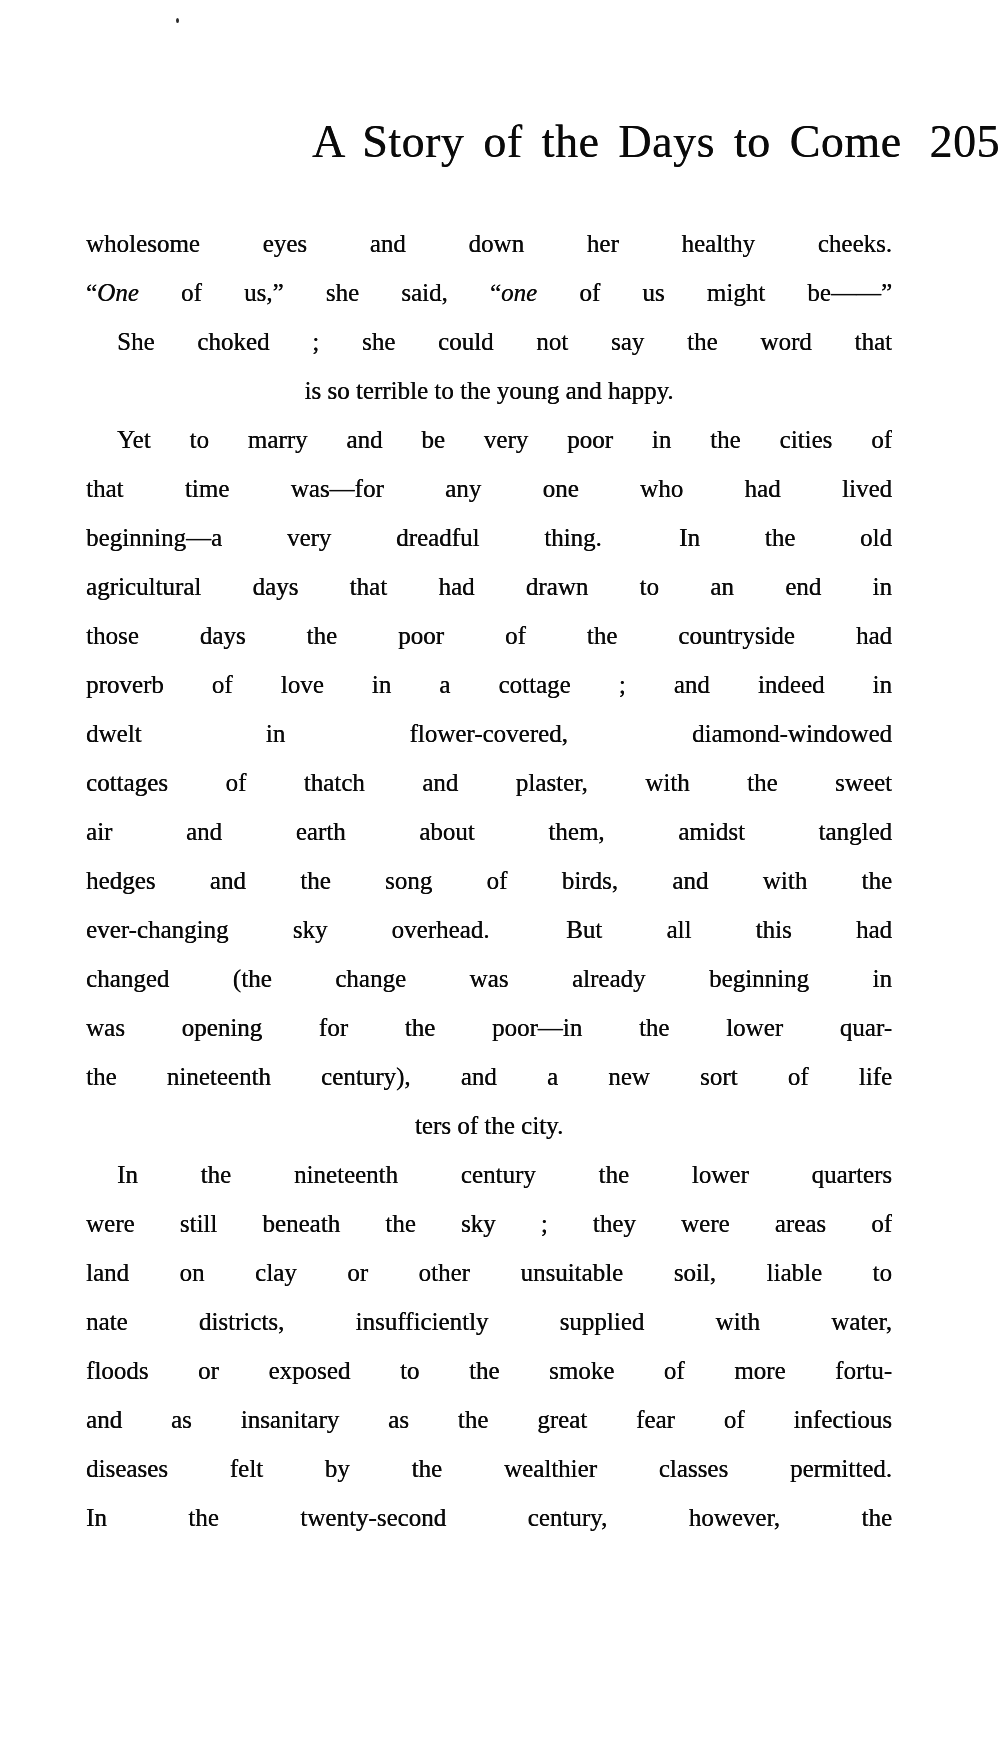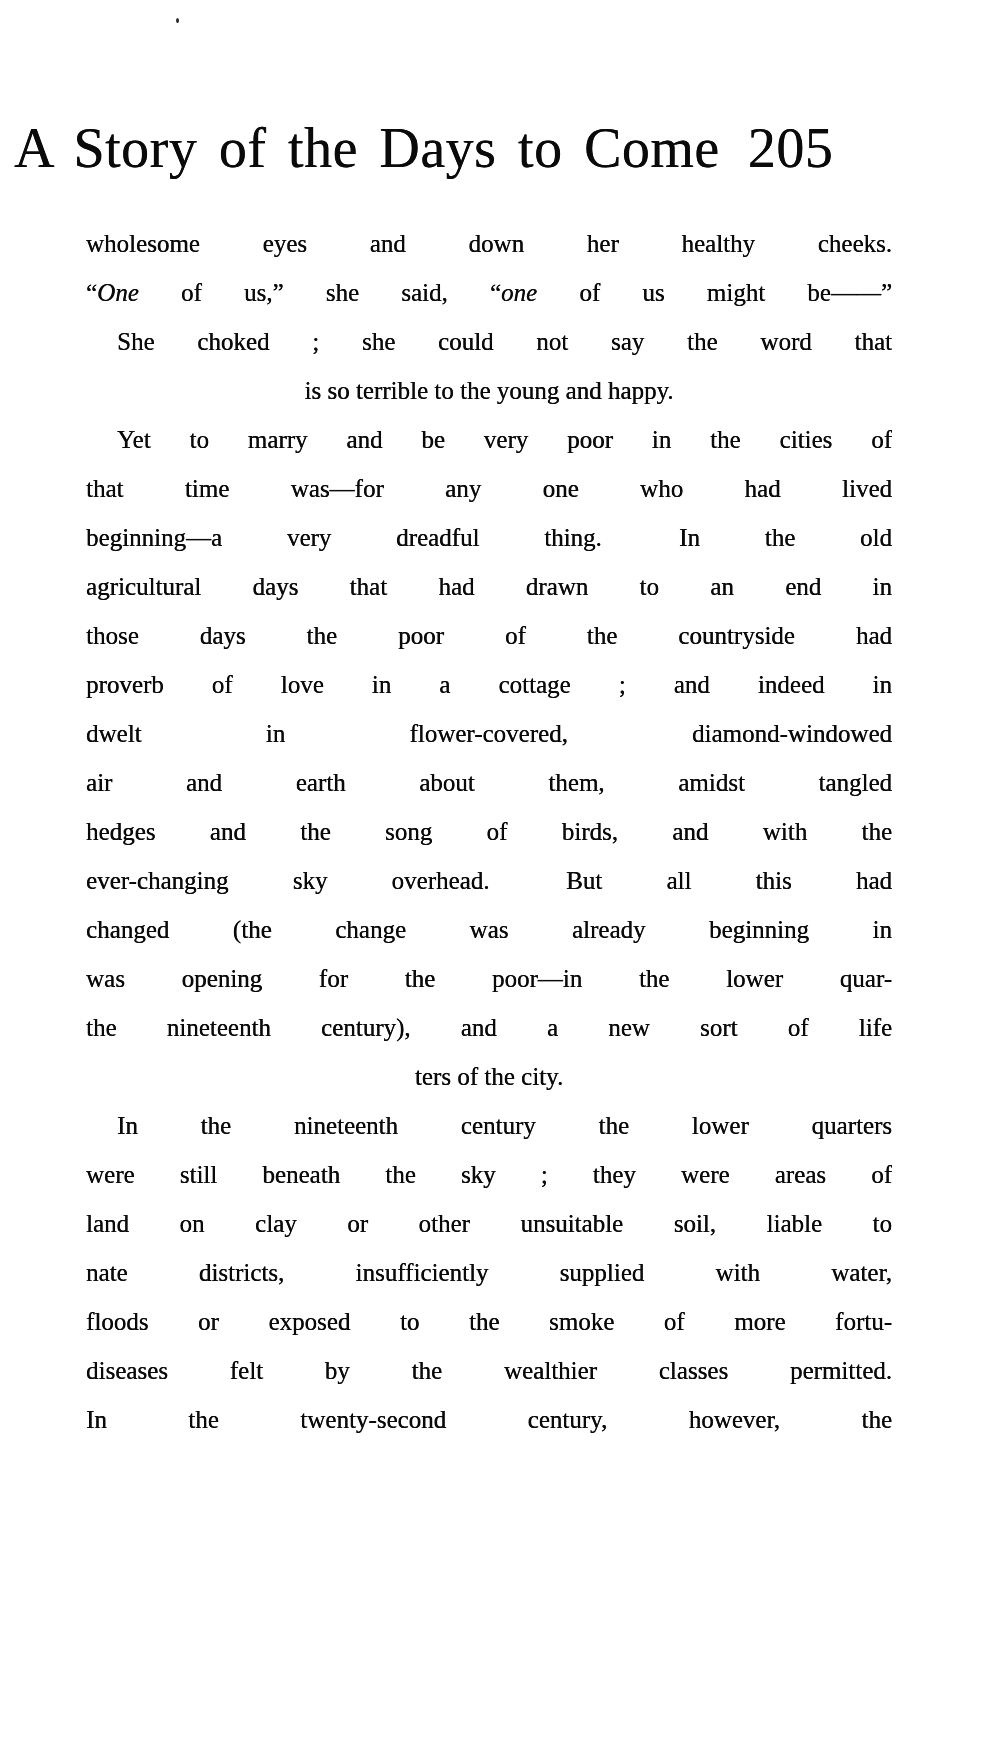--- a/index.html
+++ b/index.html
@@ -17,22 +17,22 @@
   .scan-speck {
     position: absolute;
     left: 176px; top: 18px;
     width: 3px; height: 5px;
     background: #2a2a2a;
     border-radius: 50%;
   }
   .running-head {
     position: absolute;
     top: 116px; left: 0; right: 0;
-    text-align: left;
-    font-size: 56px;
+    text-align: right;
+    font-size: 46px;
     line-height: 1.15;
     letter-spacing: 0.5px;
     word-spacing: 7px;
     white-space: nowrap;
     padding-left: 14px;
   }
   .page-number { margin-left: 28px; font-variant-numeric: oldstyle-nums; }
   .text-block {
     position: absolute;
     left: 86px; top: 219px;
@@ -68,32 +68,34 @@
         <div class="line left">is so terrible to the young and happy.</div>
       </div>
       <div class="paragraph">
         <div class="line justify indent">Yet to marry and be very poor in the cities of</div>
         <div class="line justify">that time was—for any one who had lived</div>
         <div class="line justify">beginning—a very dreadful thing.  In the old</div>
         <div class="line justify">agricultural days that had drawn to an end in</div>
         <div class="line justify">those days the poor of the countryside had</div>
         <div class="line justify">proverb of love in a cottage ; and indeed in</div>
         <div class="line justify">dwelt in flower-covered, diamond-windowed</div>
+        <div class="line justify">cottages of thatch and plaster, with the sweet</div>
         <div class="line justify">air and earth about them, amidst tangled</div>
         <div class="line justify">hedges and the song of birds, and with the</div>
         <div class="line justify">ever-changing sky overhead.  But all this had</div>
         <div class="line justify">changed (the change was already beginning in</div>
         <div class="line justify">was opening for the poor—in the lower quar-</div>
         <div class="line justify">the nineteenth century), and a new sort of life</div>
         <div class="line left">ters of the city.</div>
       </div>
       <div class="paragraph">
         <div class="line justify indent">In the nineteenth century the lower quarters</div>
         <div class="line justify">were still beneath the sky ; they were areas of</div>
         <div class="line justify">land on clay or other unsuitable soil, liable to</div>
         <div class="line justify">nate districts, insufficiently supplied with water,</div>
         <div class="line justify">floods or exposed to the smoke of more fortu-</div>
+        <div class="line justify">and as insanitary as the great fear of infectious</div>
         <div class="line justify">diseases felt by the wealthier classes permitted.</div>
         <div class="line justify">In the twenty-second century, however, the</div>
       </div>
     </div>
 
 </div>
 
 </body></html>

